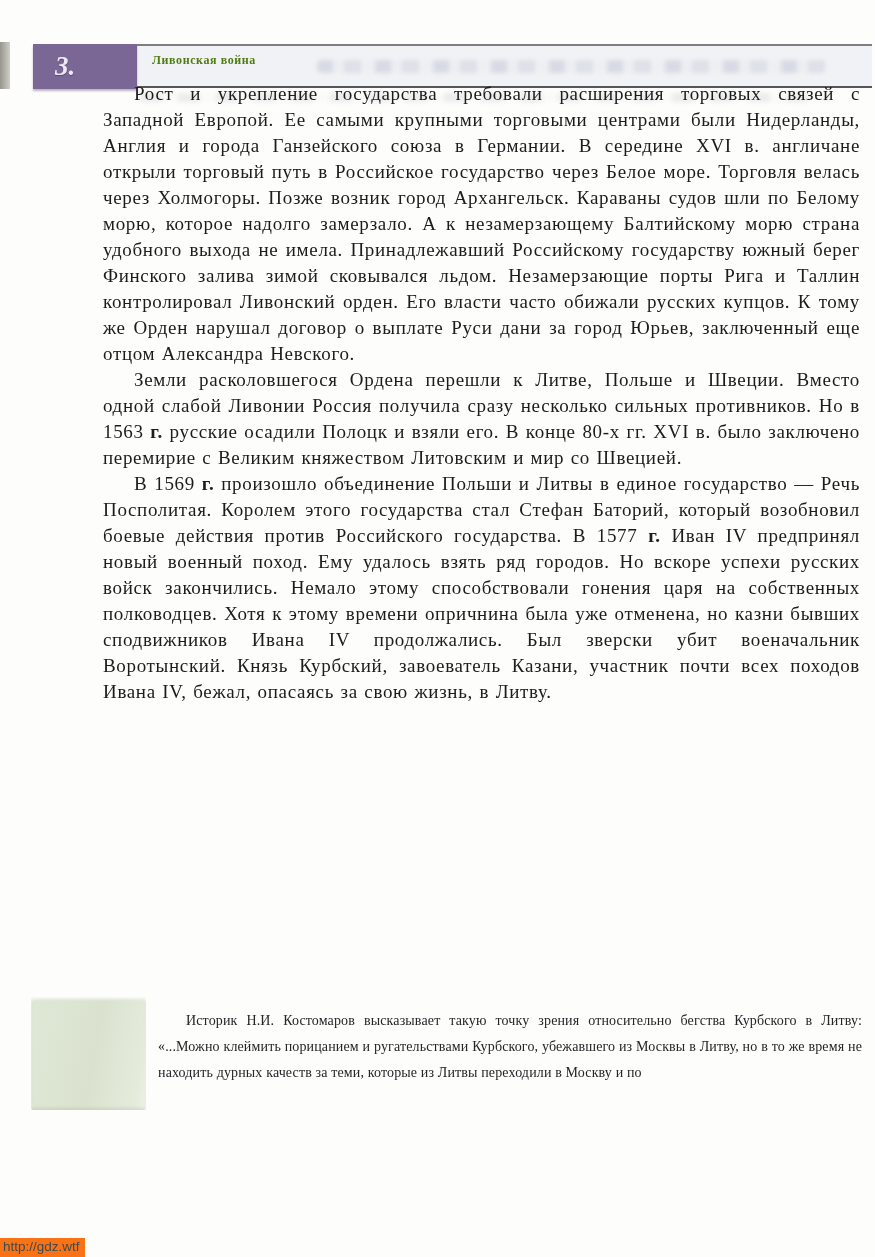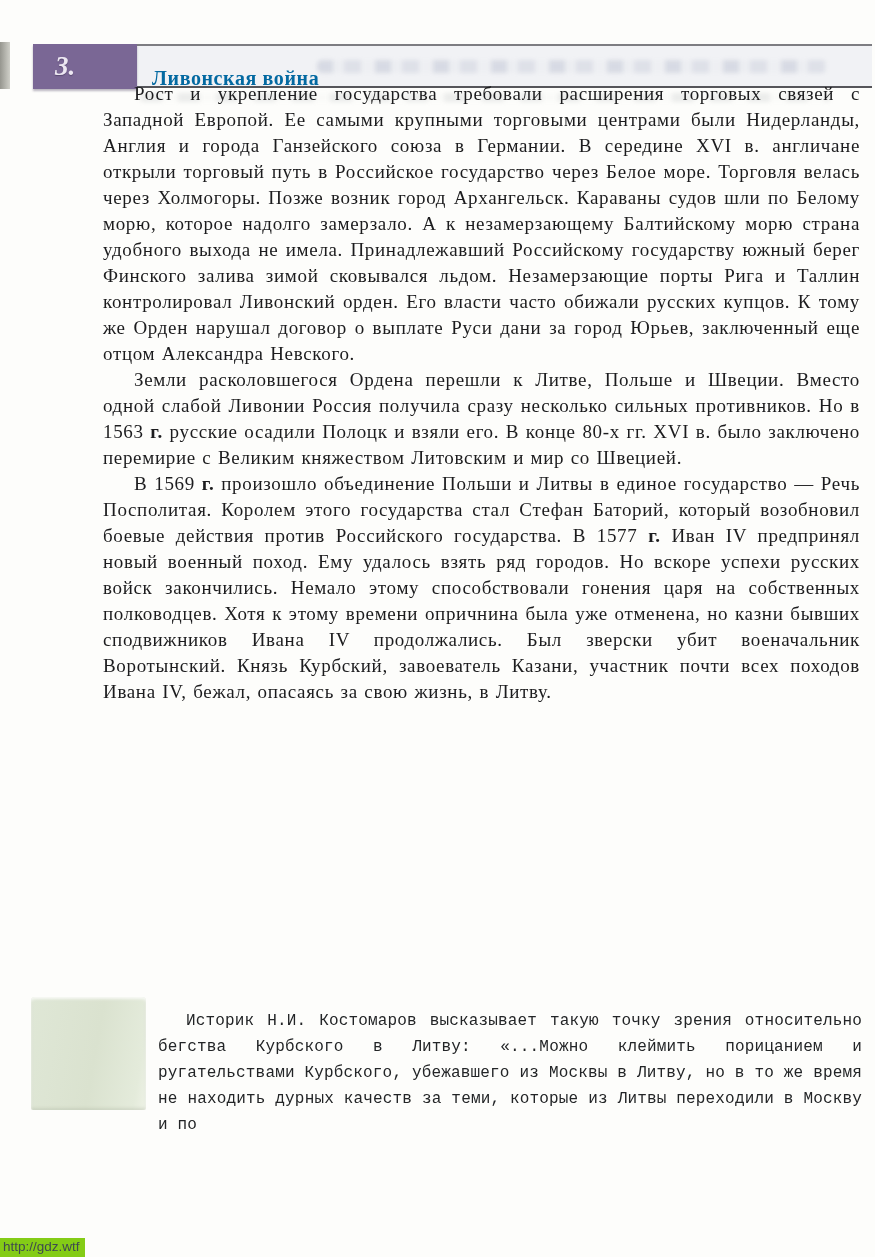--- a/index.html
+++ b/index.html
@@ -39,53 +39,53 @@
     display:flex;align-items:center;
     padding-left:22px;box-sizing:border-box;
   }
   .section-badge .num{
     font-family:"Liberation Serif",serif;
     font-style:italic;font-weight:bold;
     font-size:27px;color:#ede8f2;
     text-shadow:0 1px 1px rgba(40,30,60,.4);
   }
   .chapter-title{
-    position:absolute;left:15px;top:21px;
+    position:absolute;left:15px;top:7px;
     font-family:"Liberation Serif",serif;
-    font-weight:bold;font-size:20px;letter-spacing:.6px;
-    color:#0369a1;
+    font-weight:bold;font-size:12px;letter-spacing:.6px;
+    color:#4d7c0f;
   }
   
   .body-text{
     position:absolute;left:103px;top:81px;width:757px;
     font-size:19px;line-height:26px;color:#1c1c1e;
     text-align:justify;
     letter-spacing:.035em;word-spacing:.06em;
   }
   .body-text p{margin:0;text-indent:31px;}
   .body-text b{font-weight:bold;}
   
   .quote-text{
     position:absolute;left:158px;top:1008px;width:704px;
-    font-family:Liberation Mono, monospace;
-    font-size:16px;line-height:26px;color:#232527;
+    font-family:Liberation Serif, serif;
+    font-size:14px;line-height:26px;color:#232527;
     text-align:justify;letter-spacing:.01em;
   }
   .quote-text p{margin:0;text-indent:28px;}
   
   .photo-fragment{
     position:absolute;left:31px;top:997px;width:115px;height:113px;
     background:linear-gradient(100deg,#dfe7d6 0%,#dae2cf 55%,#e4ebdb 90%,#eef2e6 100%);
     border-radius:4px 4px 2px 2px;
     box-shadow:inset 0 2px 3px rgba(255,255,255,.8), inset 0 -2px 3px rgba(150,160,140,.25);
   }
   
   .watermark{
     position:absolute;left:0;top:1238px;
-    background:#84cc16;
+    background:#f97316;
     font-family:"Liberation Sans","DejaVu Sans",sans-serif;
     font-size:13.5px;color:#3f4a4e;text-decoration:none;
     padding:2px 5px 3px 3px;display:inline-block;line-height:14px;
   }
 </style>
 </head>
 <body>
 
 <div class="page-edge-strip"></div>
 

